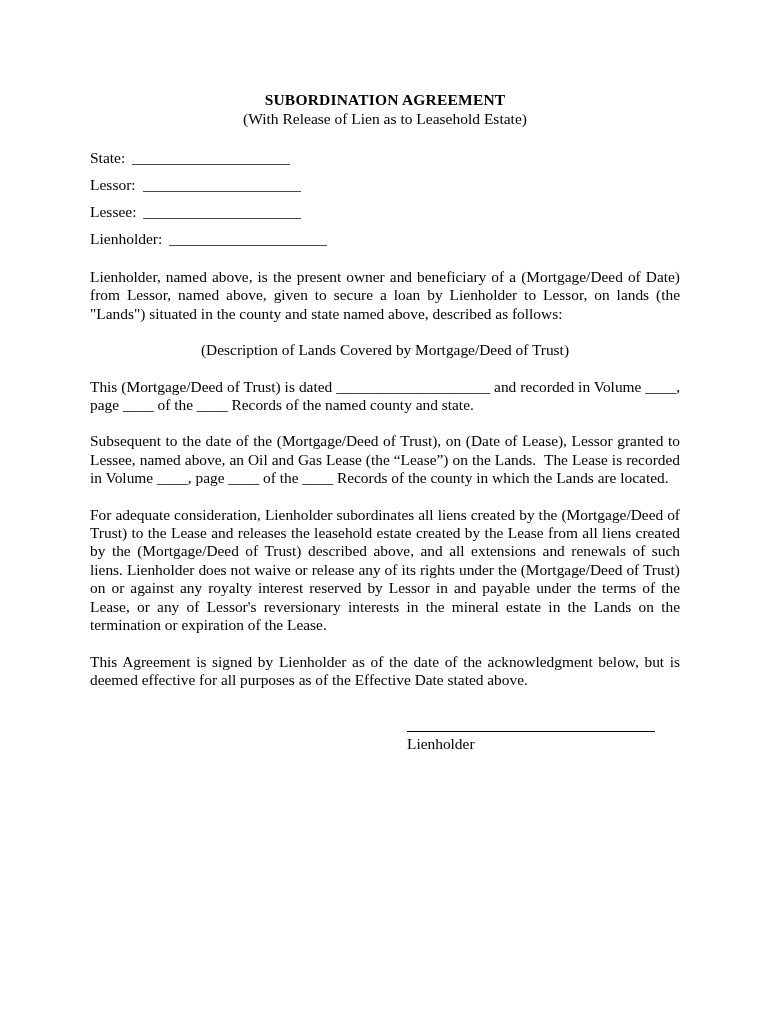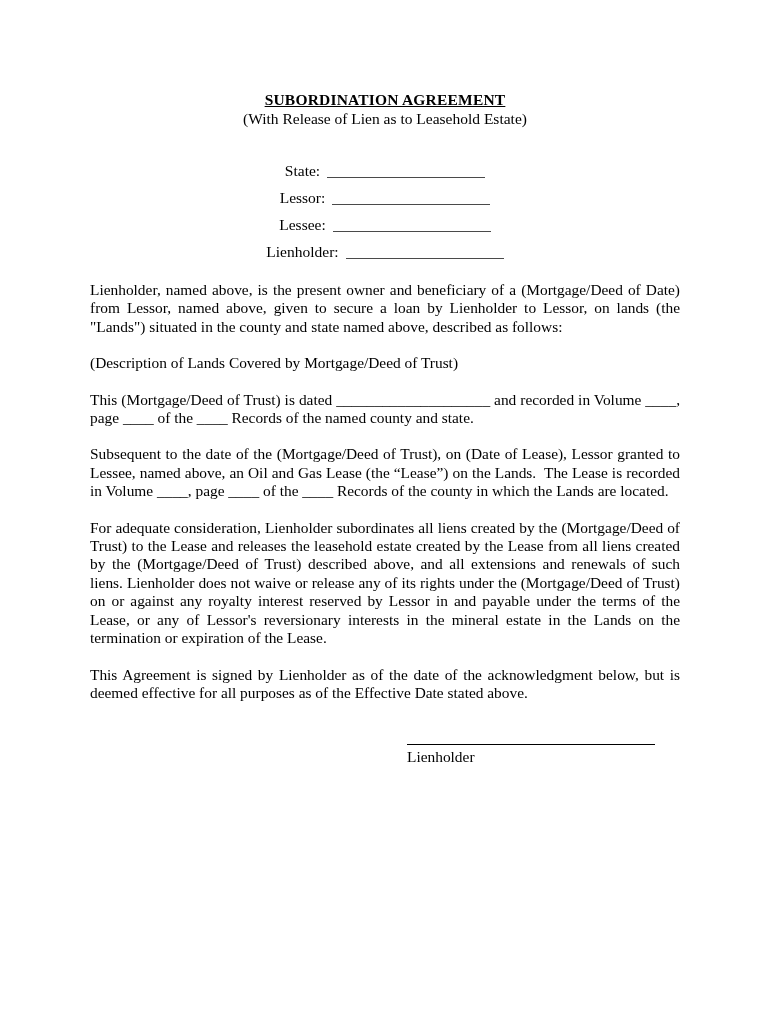--- a/index.html
+++ b/index.html
@@ -17,30 +17,28 @@
     font-family: "Liberation Serif", "DejaVu Serif", serif;
     color: #000000;
     overflow: hidden;
   }
   .doc-title {
     text-align: center;
     font-size: 15.5px;
     font-weight: bold;
     line-height: 19px;
     letter-spacing: 0.2px;
-    text-decoration: underline;
   }
   .doc-subtitle {
     text-align: center;
     font-size: 15.5px;
     line-height: 19px;
   }
   .fields {
-    margin-top: 33px;
-    text-align: center;
+    margin-top: 20px;
   }
   .field-row {
     font-size: 15.5px;
     line-height: 19px;
     margin-bottom: 8px;
     white-space: nowrap;
   }
   .field-label {
     display: inline-block;
   }
@@ -56,21 +54,21 @@
   .body-text {
     margin-top: 20px;
   }
   .body-text p {
     margin: 0 0 18px 0;
     font-size: 15.4px;
     line-height: 18.4px;
     text-align: justify;
   }
   .body-text p.no-justify {
-    text-align: left;
+    text-align: center;
   }
   .signature-block {
     margin-top: 42px;
     margin-left: 317px;
     width: 248px;
   }
   .sig-line {
     height: 0;
     border-top: 1.4px solid #000000;
     margin-bottom: 3px;

